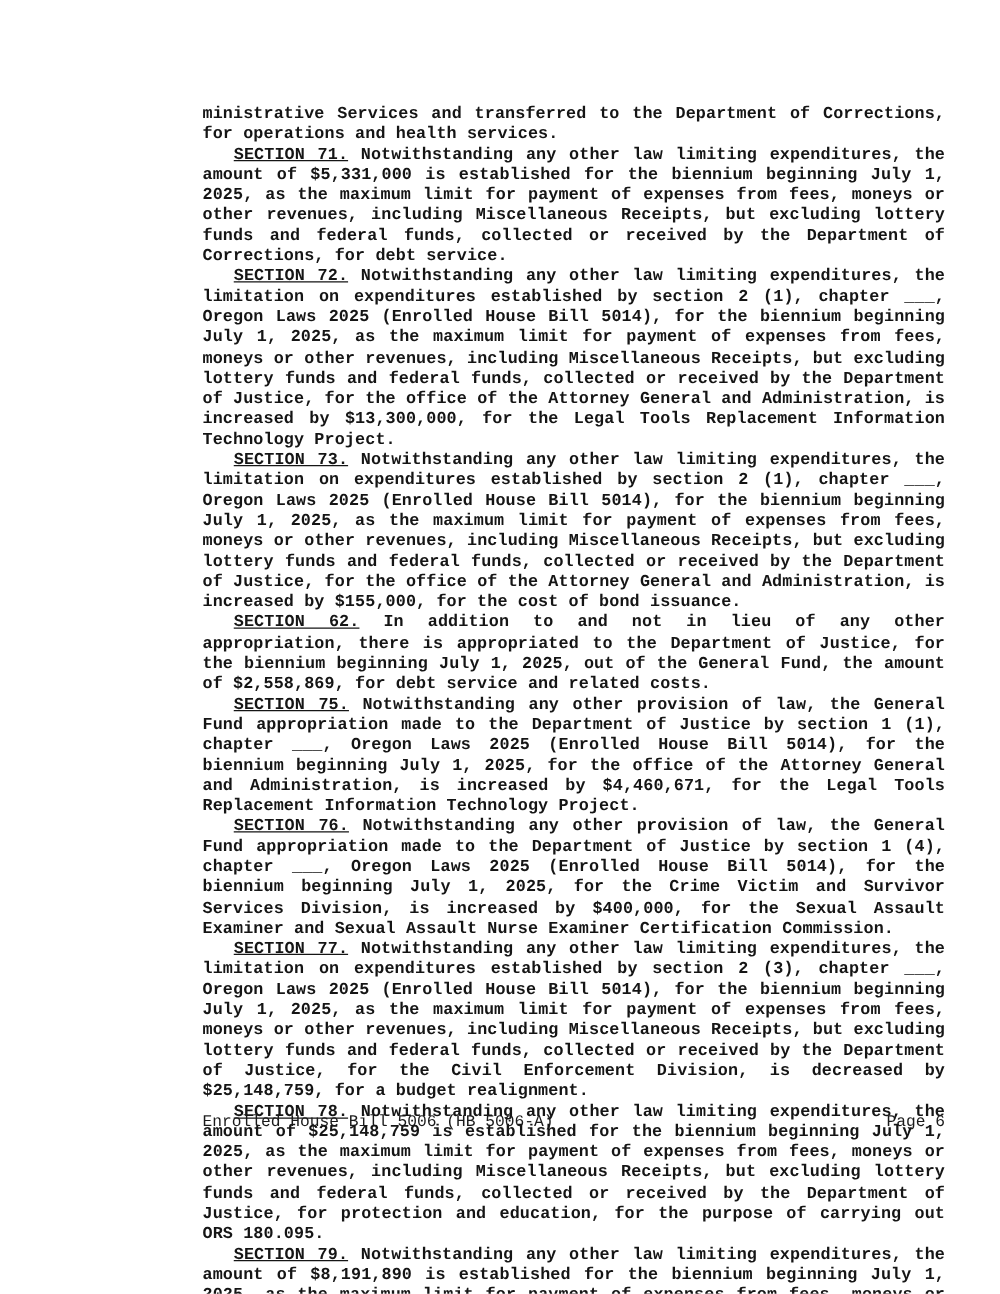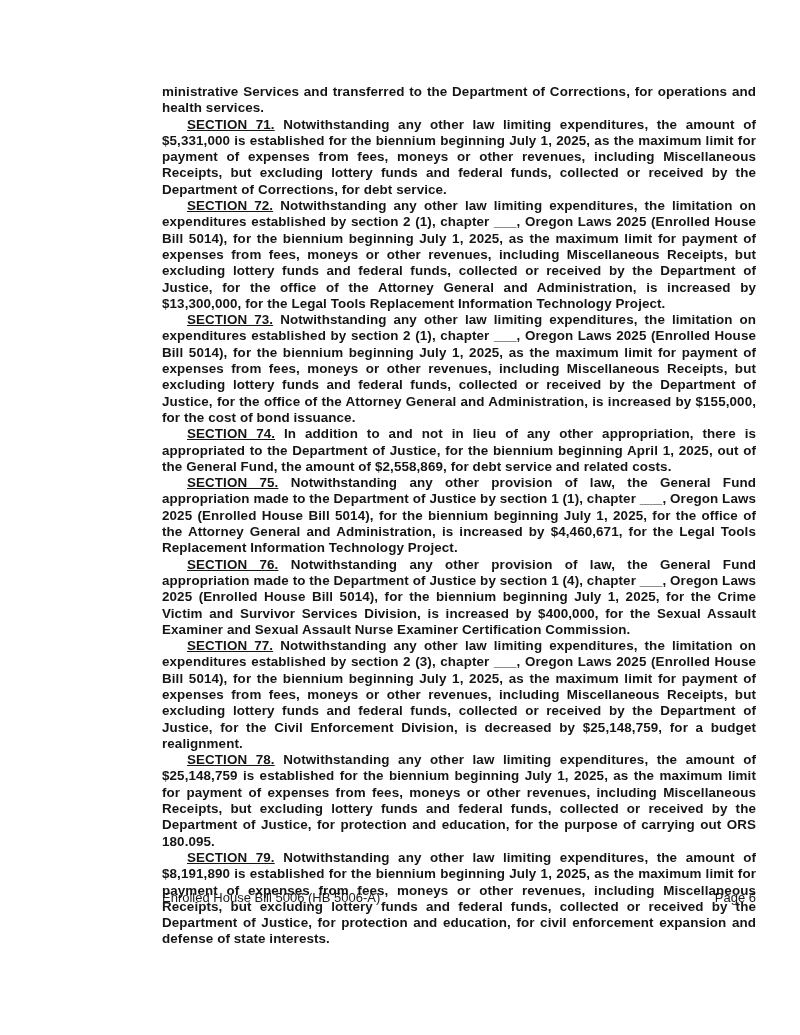--- a/index.html
+++ b/index.html
@@ -7,21 +7,21 @@
     padding: 0;
     background: #ffffff;
   }
   .page {
     position: relative;
     width: 682px;
     height: 1035px;
     margin: 0 auto;
     background: #ffffff;
     box-sizing: border-box;
-    font-family: Liberation Sans, sans-serif;
+    font-family: Liberation Mono, monospace;
     color: #151515;
   }
   .content {
     position: absolute;
     top: 84px;
     left: 103px;
     width: 594px;
     font-size: 13.4px;
     line-height: 16.3px;
     font-weight: bold;
@@ -57,21 +57,21 @@
   <div class="content">
 
     <p><span>ministrative Services and transferred to the Department of Corrections, for operations and health services.</span></p>
 
     <p class="indent"><span class="section-label">SECTION 71.</span> <span>Notwithstanding any other law limiting expenditures, the amount of $5,331,000 is established for the biennium beginning July 1, 2025, as the maximum limit for payment of expenses from fees, moneys or other revenues, including Miscellaneous Receipts, but excluding lottery funds and federal funds, collected or received by the Department of Corrections, for debt service.</span></p>
 
     <p class="indent"><span class="section-label">SECTION 72.</span> <span>Notwithstanding any other law limiting expenditures, the limitation on expenditures established by section 2 (1), chapter ___, Oregon Laws 2025 (Enrolled House Bill 5014), for the biennium beginning July 1, 2025, as the maximum limit for payment of expenses from fees, moneys or other revenues, including Miscellaneous Receipts, but excluding lottery funds and federal funds, collected or received by the Department of Justice, for the office of the Attorney General and Administration, is increased by $13,300,000, for the Legal Tools Replacement Information Technology Project.</span></p>
 
     <p class="indent"><span class="section-label">SECTION 73.</span> <span>Notwithstanding any other law limiting expenditures, the limitation on expenditures established by section 2 (1), chapter ___, Oregon Laws 2025 (Enrolled House Bill 5014), for the biennium beginning July 1, 2025, as the maximum limit for payment of expenses from fees, moneys or other revenues, including Miscellaneous Receipts, but excluding lottery funds and federal funds, collected or received by the Department of Justice, for the office of the Attorney General and Administration, is increased by $155,000, for the cost of bond issuance.</span></p>
 
-    <p class="indent"><span class="section-label">SECTION 74.</span> <span>In addition to and not in lieu of any other appropriation, there is appropriated to the Department of Justice, for the biennium beginning April 1, 2025, out of the General Fund, the amount of $2,558,869, for debt service and related costs.</span></p>
+    <p class="indent"><span class="section-label">SECTION 62.</span> <span>In addition to and not in lieu of any other appropriation, there is appropriated to the Department of Justice, for the biennium beginning July 1, 2025, out of the General Fund, the amount of $2,558,869, for debt service and related costs.</span></p>
 
     <p class="indent"><span class="section-label">SECTION 75.</span> <span>Notwithstanding any other provision of law, the General Fund appropriation made to the Department of Justice by section 1 (1), chapter ___, Oregon Laws 2025 (Enrolled House Bill 5014), for the biennium beginning July 1, 2025, for the office of the Attorney General and Administration, is increased by $4,460,671, for the Legal Tools Replacement Information Technology Project.</span></p>
 
     <p class="indent"><span class="section-label">SECTION 76.</span> <span>Notwithstanding any other provision of law, the General Fund appropriation made to the Department of Justice by section 1 (4), chapter ___, Oregon Laws 2025 (Enrolled House Bill 5014), for the biennium beginning July 1, 2025, for the Crime Victim and Survivor Services Division, is increased by $400,000, for the Sexual Assault Examiner and Sexual Assault Nurse Examiner Certification Commission.</span></p>
 
     <p class="indent"><span class="section-label">SECTION 77.</span> <span>Notwithstanding any other law limiting expenditures, the limitation on expenditures established by section 2 (3), chapter ___, Oregon Laws 2025 (Enrolled House Bill 5014), for the biennium beginning July 1, 2025, as the maximum limit for payment of expenses from fees, moneys or other revenues, including Miscellaneous Receipts, but excluding lottery funds and federal funds, collected or received by the Department of Justice, for the Civil Enforcement Division, is decreased by $25,148,759, for a budget realignment.</span></p>
 
     <p class="indent"><span class="section-label">SECTION 78.</span> <span>Notwithstanding any other law limiting expenditures, the amount of $25,148,759 is established for the biennium beginning July 1, 2025, as the maximum limit for payment of expenses from fees, moneys or other revenues, including Miscellaneous Receipts, but excluding lottery funds and federal funds, collected or received by the Department of Justice, for protection and education, for the purpose of carrying out ORS 180.095.</span></p>
 
     <p class="indent"><span class="section-label">SECTION 79.</span> <span>Notwithstanding any other law limiting expenditures, the amount of $8,191,890 is established for the biennium beginning July 1, 2025, as the maximum limit for payment of expenses from fees, moneys or other revenues, including Miscellaneous Receipts, but excluding lottery funds and federal funds, collected or received by the Department of Justice, for protection and education, for civil enforcement expansion and defense of state interests.</span></p>

